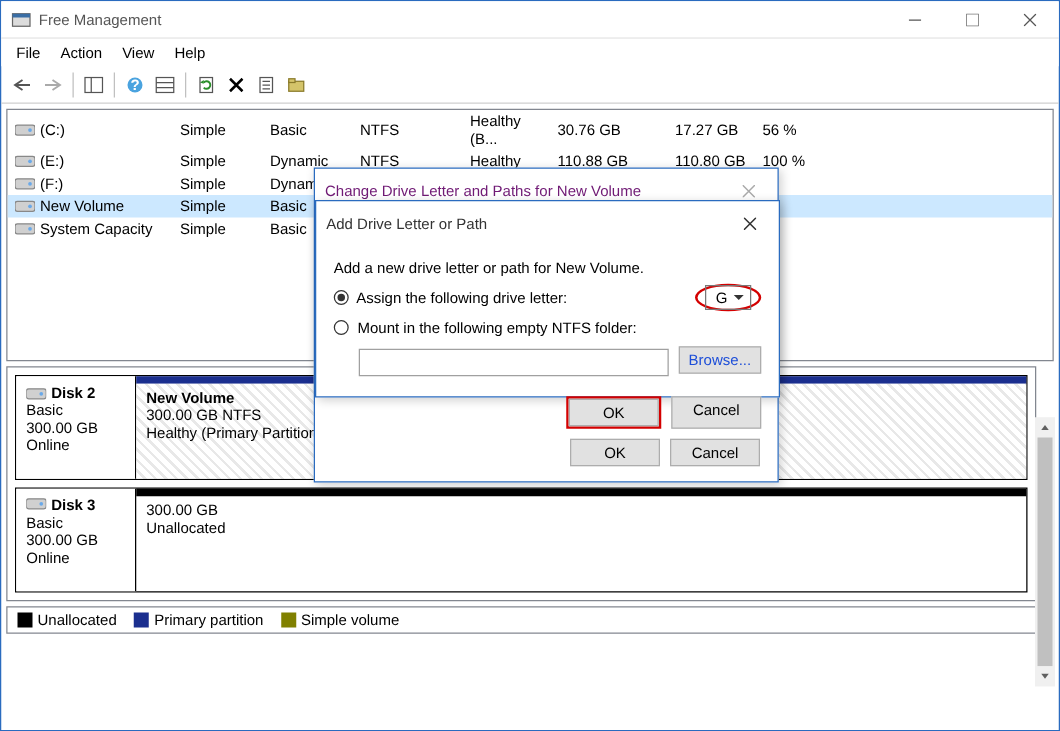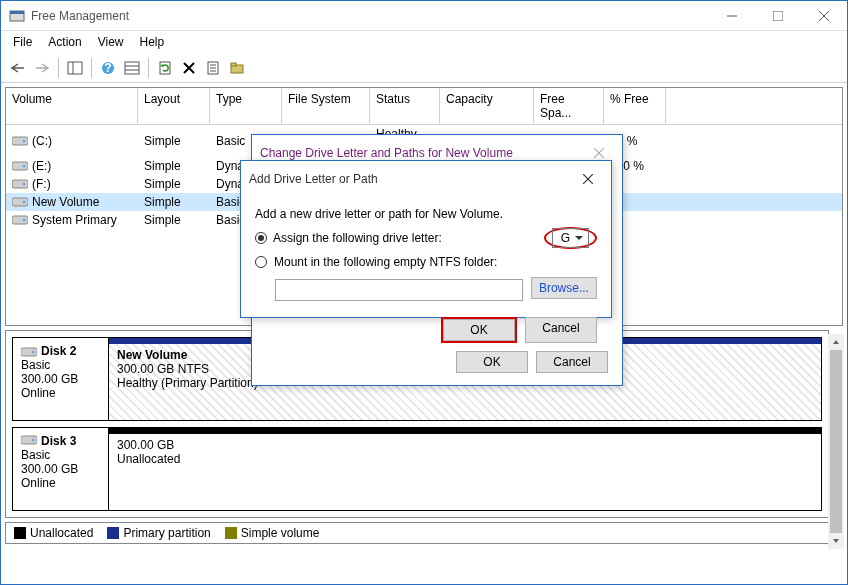--- a/index.html
+++ b/index.html
@@ -181,31 +181,20 @@
       </div>
     <div class="tb">
         <svg width="14" height="14" viewBox="0 0 14 14">
           <rect x="1" y="4" width="12" height="8" fill="#d4c46a" stroke="#8a7a2a"></rect>
           <rect x="1" y="2" width="5" height="3" fill="#d4c46a" stroke="#8a7a2a"></rect>
         </svg>
       </div>
   </div>
 
   <div class="vol-pane">
-    <div class="vol-head">
-      <div class="col c-vol">Volume</div>
-      <div class="col c-lay">Layout</div>
-      <div class="col c-typ">Type</div>
-      <div class="col c-fs">File System</div>
-      <div class="col c-st">Status</div>
-      <div class="col c-cap">Capacity</div>
-      <div class="col c-fr">Free Spa...</div>
-      <div class="col c-pf">% Free</div>
-      <div class="col" style="flex:1;border-right:none;"></div>
-    </div>
     <div class="vol-body" id="vol-body">
         <div class="vol-row">
           <div class="cell c-vol">
             <svg class="disk-icon" viewBox="0 0 16 12">
               <rect x="0" y="2" width="16" height="8" rx="2" fill="#d0d0d0" stroke="#888"></rect>
               <circle cx="12" cy="6" r="1.5" fill="#6aa9e9"></circle>
             </svg>
             <span>(C:)</span>
           </div>
           <div class="cell c-lay">Simple</div>
@@ -263,21 +252,21 @@
           <div class="cell c-cap"></div>
           <div class="cell c-fr"></div>
           <div class="cell c-pf"></div>
         </div>
         <div class="vol-row">
           <div class="cell c-vol">
             <svg class="disk-icon" viewBox="0 0 16 12">
               <rect x="0" y="2" width="16" height="8" rx="2" fill="#d0d0d0" stroke="#888"></rect>
               <circle cx="12" cy="6" r="1.5" fill="#6aa9e9"></circle>
             </svg>
-            <span>System Primary</span>
+            <span>System Capacity</span>
           </div>
           <div class="cell c-lay">Simple</div>
           <div class="cell c-typ">Basic</div>
           <div class="cell c-fs"></div>
           <div class="cell c-st"></div>
           <div class="cell c-cap"></div>
           <div class="cell c-fr"></div>
           <div class="cell c-pf"></div>
         </div>
       </div>
@@ -365,21 +354,21 @@
             <path d="M0 0 L10 10 M10 0 L0 10"></path>
           </svg>
         </div>
     </div>
     <div style="position:absolute; bottom:12px; right:14px; display:flex; gap:8px;">
       <div class="btn">OK</div>
       <div class="btn">Cancel</div>
     </div>
   </div>
 
-  <div class="dlg" style="left:240px; top:160px; width:372px; height:158px;">
+  <div class="dlg" style="left:252px; top:160px; width:372px; height:158px;">
     <div class="dlg-title">
       <span class="t">Add Drive Letter or Path</span>
       <div class="dlg-close">
           <svg viewBox="0 0 10 10">
             <path d="M0 0 L10 10 M10 0 L0 10"></path>
           </svg>
         </div>
     </div>
     <div class="dlg-body">
       <div>Add a new drive letter or path for New Volume.</div>

